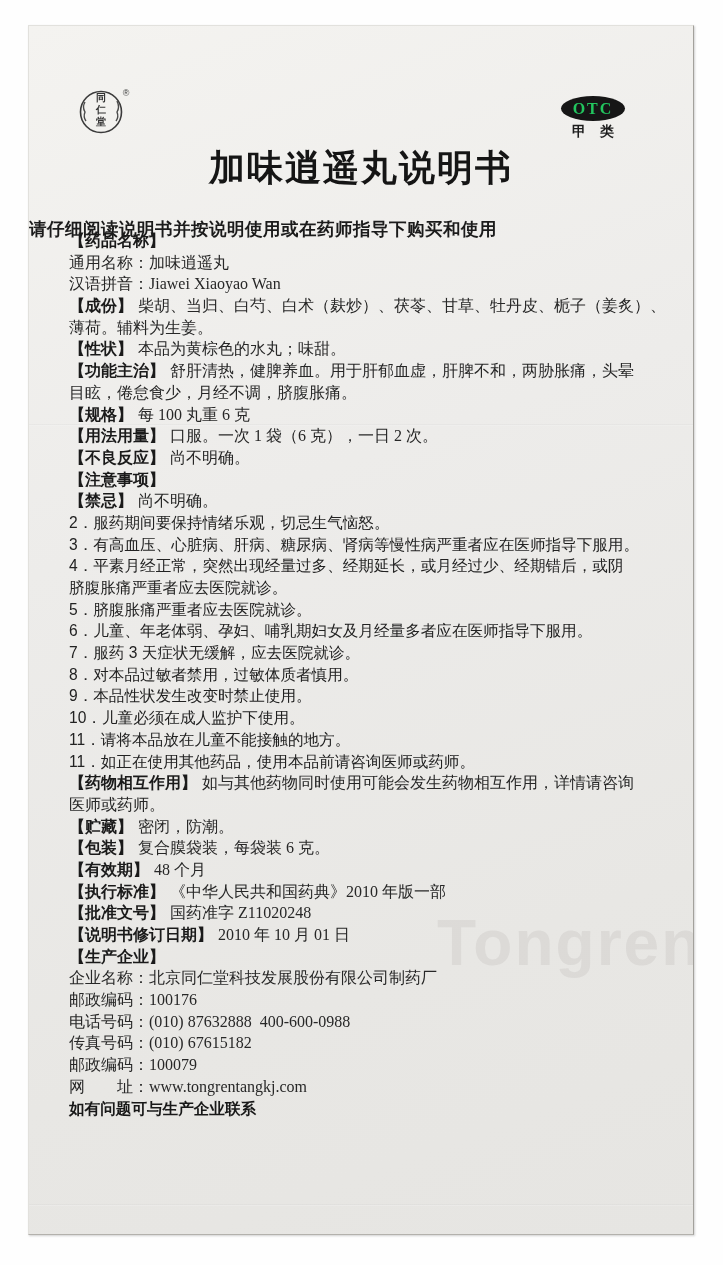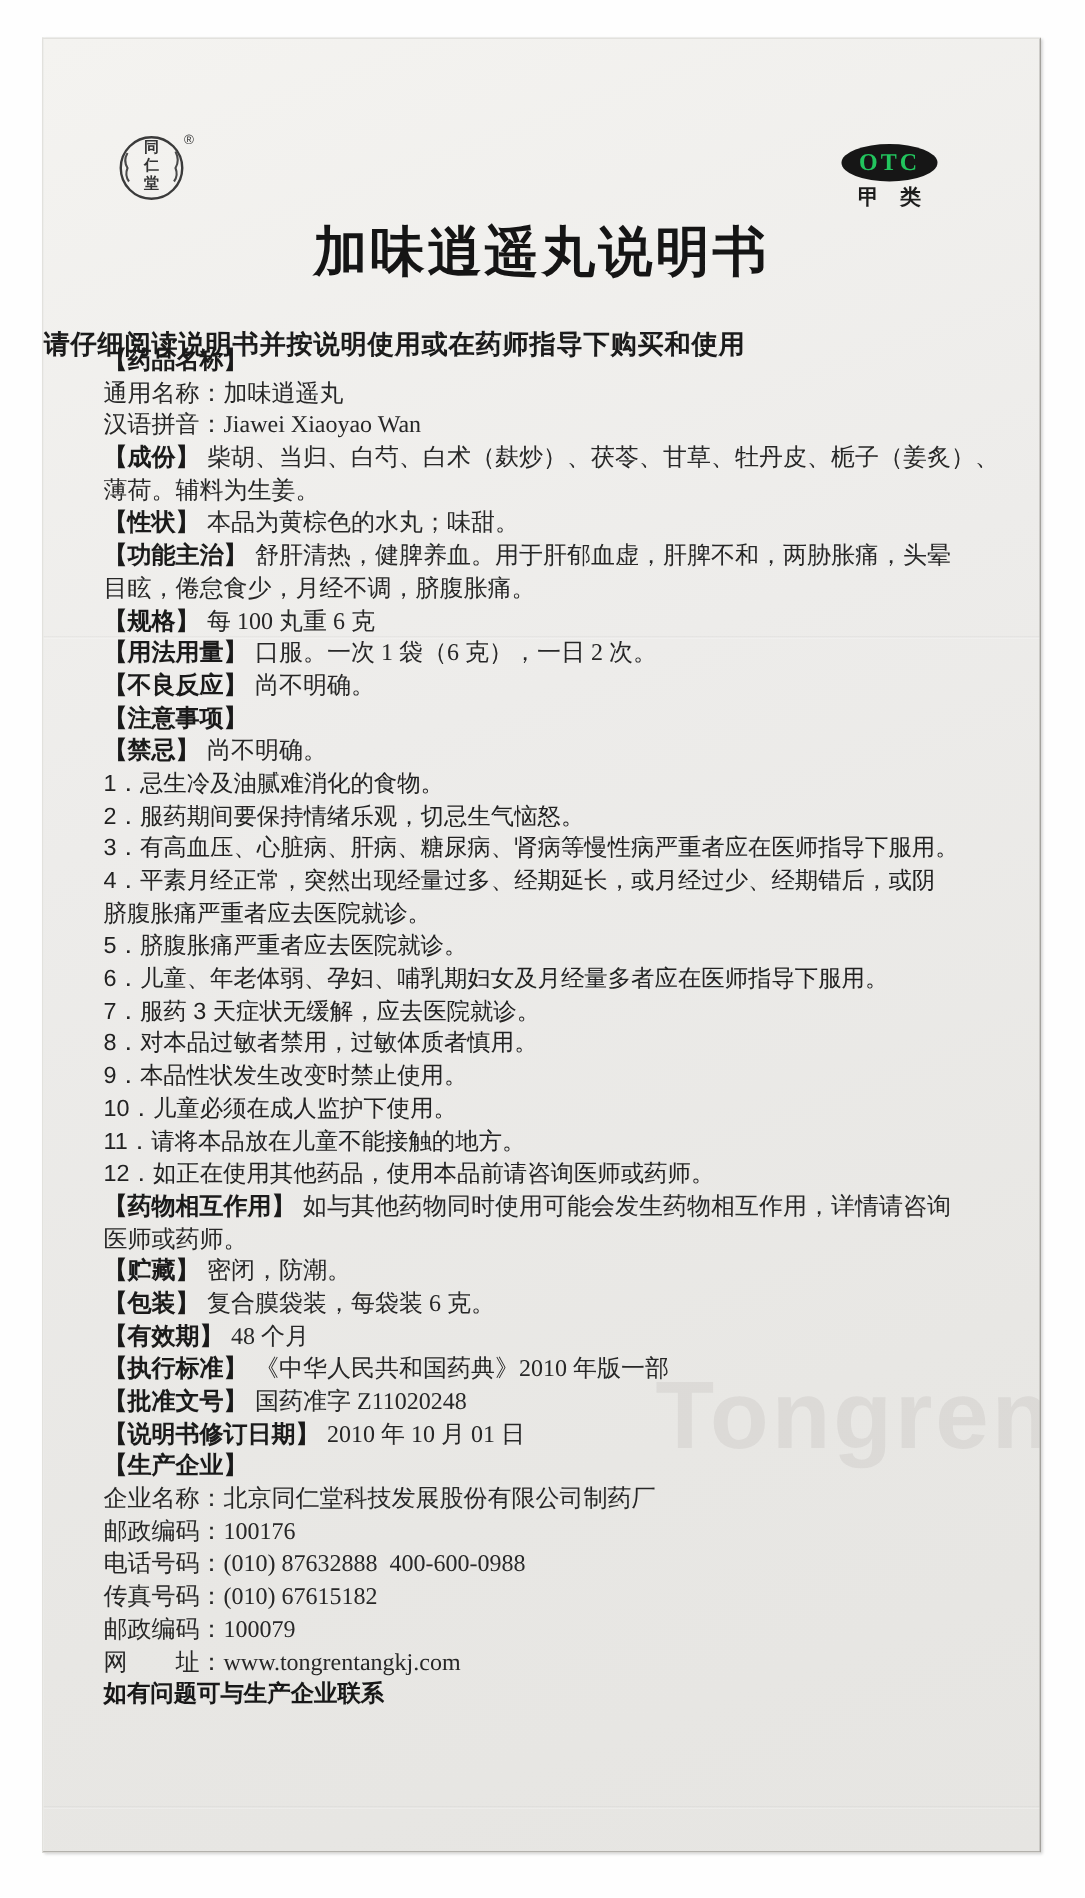--- a/index.html
+++ b/index.html
@@ -100,33 +100,32 @@
         <div class="ln"><span class="h">【成份】</span><span>柴胡、当归、白芍、白术（麸炒）、茯苓、甘草、牡丹皮、栀子（姜炙）、</span></div>
         <div class="ln"><span>薄荷。辅料为生姜。</span></div>
         <div class="ln"><span class="h">【性状】</span><span>本品为黄棕色的水丸；味甜。</span></div>
         <div class="ln"><span class="h">【功能主治】</span><span>舒肝清热，健脾养血。用于肝郁血虚，肝脾不和，两胁胀痛，头晕</span></div>
         <div class="ln"><span>目眩，倦怠食少，月经不调，脐腹胀痛。</span></div>
         <div class="ln"><span class="h">【规格】</span><span>每 100 丸重 6 克</span></div>
         <div class="ln"><span class="h">【用法用量】</span><span>口服。一次 1 袋（6 克），一日 2 次。</span></div>
         <div class="ln"><span class="h">【不良反应】</span><span>尚不明确。</span></div>
         <div class="ln"><span class="h">【注意事项】</span></div>
         <div class="ln"><span class="h">【禁忌】</span><span>尚不明确。</span></div>
-        <div class="ln n"><span>1．忌生冷及油腻难消化的食物。</span></div>
         <div class="ln n"><span>2．服药期间要保持情绪乐观，切忌生气恼怒。</span></div>
         <div class="ln n"><span>3．有高血压、心脏病、肝病、糖尿病、肾病等慢性病严重者应在医师指导下服用。</span></div>
         <div class="ln n"><span>4．平素月经正常，突然出现经量过多、经期延长，或月经过少、经期错后，或阴</span></div>
         <div class="ln n"><span>脐腹胀痛严重者应去医院就诊。</span></div>
         <div class="ln n"><span>5．脐腹胀痛严重者应去医院就诊。</span></div>
         <div class="ln n"><span>6．儿童、年老体弱、孕妇、哺乳期妇女及月经量多者应在医师指导下服用。</span></div>
         <div class="ln n"><span>7．服药 3 天症状无缓解，应去医院就诊。</span></div>
         <div class="ln n"><span>8．对本品过敏者禁用，过敏体质者慎用。</span></div>
         <div class="ln n"><span>9．本品性状发生改变时禁止使用。</span></div>
         <div class="ln n"><span>10．儿童必须在成人监护下使用。</span></div>
         <div class="ln n"><span>11．请将本品放在儿童不能接触的地方。</span></div>
-        <div class="ln n"><span>12．如正在使用其他药品，使用本品前请咨询医师或药师。</span></div>
+        <div class="ln n"><span>11．如正在使用其他药品，使用本品前请咨询医师或药师。</span></div>
         <div class="ln"><span class="h">【药物相互作用】</span><span>如与其他药物同时使用可能会发生药物相互作用，详情请咨询</span></div>
         <div class="ln"><span>医师或药师。</span></div>
         <div class="ln"><span class="h">【贮藏】</span><span>密闭，防潮。</span></div>
         <div class="ln"><span class="h">【包装】</span><span>复合膜袋装，每袋装 6 克。</span></div>
         <div class="ln"><span class="h">【有效期】</span><span>48 个月</span></div>
         <div class="ln"><span class="h">【执行标准】</span><span>《中华人民共和国药典》2010 年版一部</span></div>
         <div class="ln"><span class="h">【批准文号】</span><span>国药准字 Z11020248</span></div>
         <div class="ln"><span class="h">【说明书修订日期】</span><span>2010 年 10 月 01 日</span></div>
         <div class="ln"><span class="h">【生产企业】</span></div>
         <div class="ln"><span>企业名称：北京同仁堂科技发展股份有限公司制药厂</span></div>

